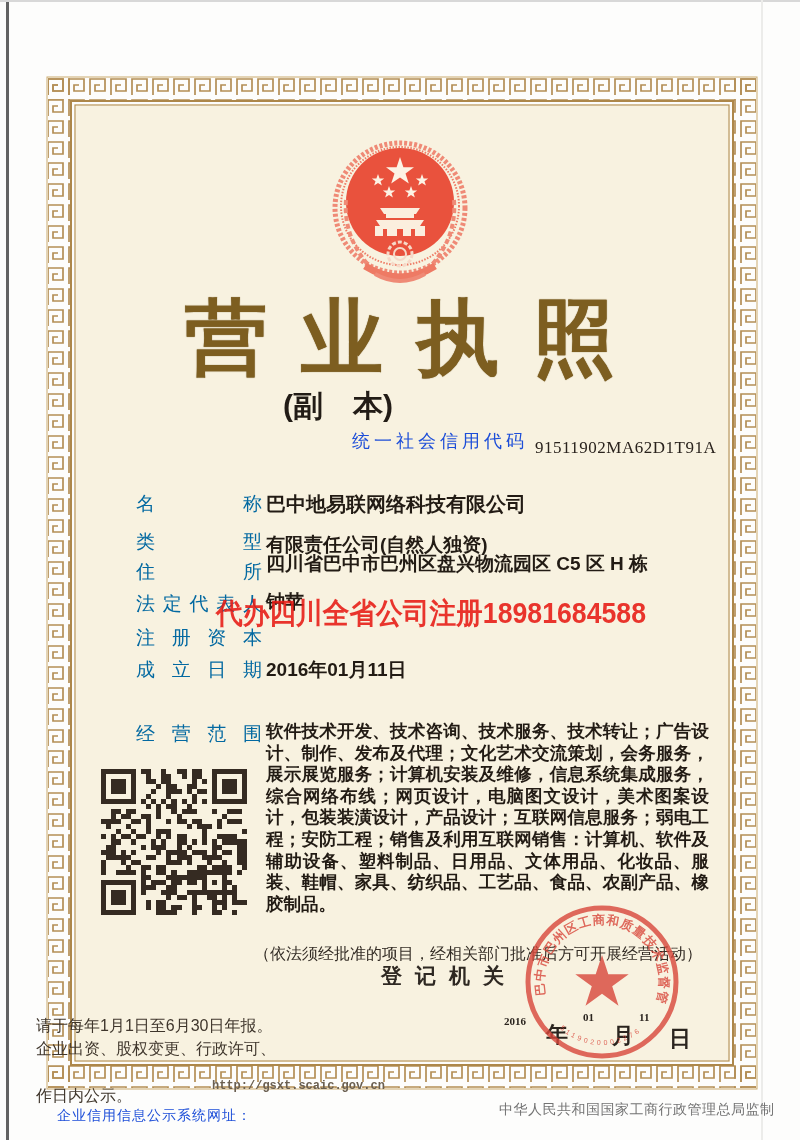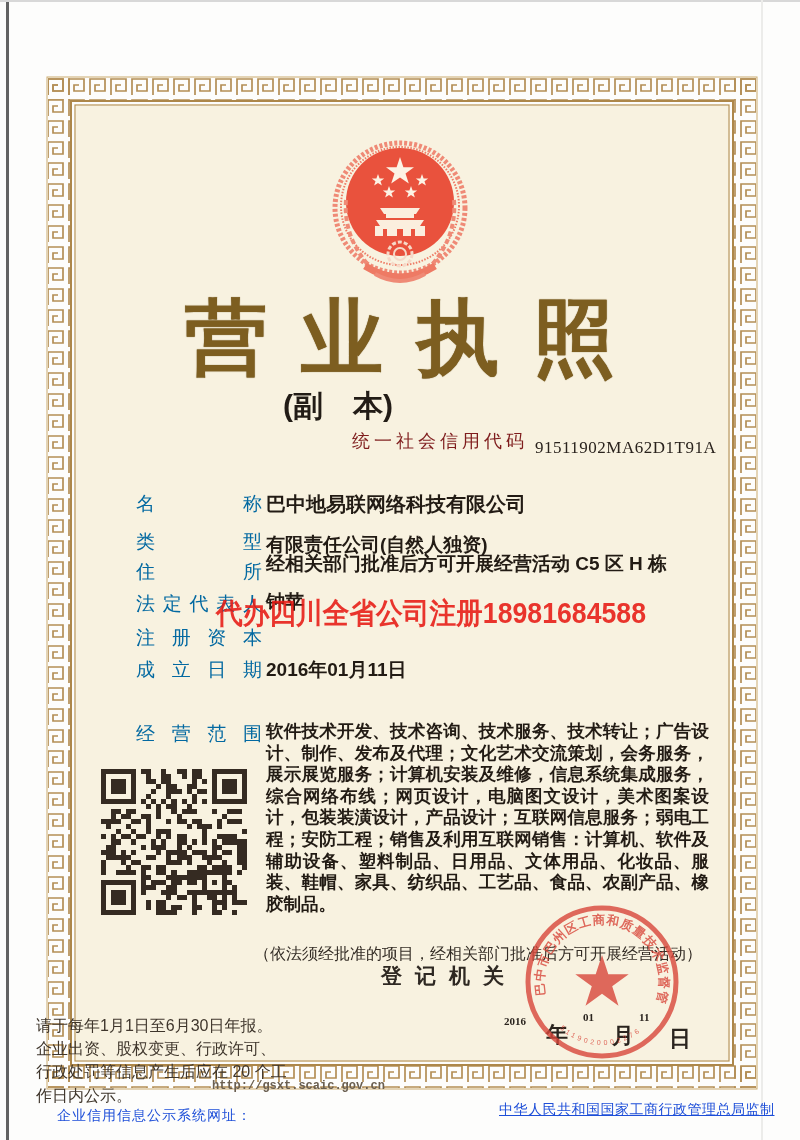--- a/index.html
+++ b/index.html
@@ -8,21 +8,21 @@
   .abs{position:absolute;}
   
   .scan-edge-left{left:6px;top:0;width:3px;height:1140px;background:#474747;opacity:.85;}
   .scan-edge-top{left:0;top:0;width:800px;height:2px;background:#d8d8d8;}
   .scan-edge-right{left:761px;top:0;width:2px;height:1140px;background:#ececea;}
   
   .title-row{left:0;top:294px;width:800px;display:flex;justify-content:center;gap:34px;}
   .title-char{font-size:82px;line-height:88px;font-weight:700;color:#7d5e20;
               text-shadow:0 0 1px #6a4f18;}
   .subtitle{left:0;top:386px;width:676px;text-align:center;font-size:30px;font-weight:700;color:#221c16;}
-  .credit-label{left:352px;top:429px;font-size:18px;letter-spacing:4px;color:#7f1d1d;}
+  .credit-label{left:352px;top:429px;font-size:18px;letter-spacing:4px;color:#1d4ed8;}
   .credit-code{left:535px;top:438px;font-size:17px;font-weight:400;color:#2a231d;
                font-family:"Liberation Serif","DejaVu Serif",serif;letter-spacing:.5px;}
   
   .field-row{position:absolute;left:136px;width:580px;height:24px;}
   .flabel{position:absolute;left:0;top:0;width:126px;display:inline-block;
           font-size:19px;color:#0369a1;text-align:justify;text-align-last:justify;
           font-family:"Liberation Serif","DejaVu Serif",serif;}
   .fvalue{position:absolute;left:130px;top:0;width:448px;font-size:19px;font-weight:700;
           color:#221b14;white-space:nowrap;}
   .fvalue.scope{white-space:normal;font-size:17.5px;line-height:21.6px;text-align:justify;width:443px;}
@@ -33,21 +33,21 @@
   .approval-note{left:254px;top:944px;font-size:16px;color:#332c25;white-space:nowrap;z-index:5;}
   .reg-authority{left:381px;top:962px;font-size:21px;font-weight:600;letter-spacing:13px;color:#2e2категория822;color:#2e2822;z-index:5;}
   .date-part{position:absolute;color:#2a241e;font-family:"Liberation Serif","DejaVu Serif",serif;z-index:6;}
   .date-num{font-size:11px;font-weight:700;}
   .date-unit{font-size:22px;font-weight:700;}
   
   .note-line{position:absolute;left:36px;font-size:16px;font-weight:400;color:#3f362c;white-space:nowrap;z-index:8;}
   .publicity-url{left:212px;top:1079px;font-size:12px;font-weight:700;color:#6a5f50;
                  font-family:"Liberation Mono","DejaVu Sans Mono",monospace;z-index:8;}
   .publicity-label{left:57px;top:1107px;font-size:14px;color:#1d4ed8;letter-spacing:1px;}
-  .supervisor{left:499px;top:1101px;font-size:14px;color:#1d4ed8;letter-spacing:.5px;text-decoration:underline;}
+  .supervisor{left:499px;top:1101px;font-size:14px;color:#737373;letter-spacing:.5px;}
   .qr-wrap{left:101px;top:769px;width:146px;height:146px;z-index:4;}
   .stamp-wrap{left:517px;top:897px;width:170px;height:170px;z-index:20;}
   .emblem-wrap{left:331px;top:138px;width:138px;height:150px;}
   .frame-wrap{left:46px;top:76px;width:712px;height:1014px;}
 </style>
 </head>
 <body>
 
 <div class="page">
 
@@ -124,21 +124,21 @@
   <div class="field-row" style="top:491px">
     <span class="flabel">名称</span>
     <span class="fvalue" style="font-size:20px">巴中地易联网络科技有限公司</span>
   </div>
   <div class="field-row" style="top:529px">
     <span class="flabel">类型</span>
     <span class="fvalue" style="top:3px">有限责任公司(自然人独资)</span>
   </div>
   <div class="field-row" style="top:559px">
     <span class="flabel">住所</span>
-    <span class="fvalue" style="top:-8px">经相关部门批准后方可开展经营活动 C5 区 H 栋</span>
+    <span class="fvalue" style="top:-8px">四川省巴中市巴州区盘兴物流园区 C5 区 H 栋</span>
   </div>
   <div class="field-row" style="top:591px">
     <span class="flabel">法定代表人</span>
     <span class="fvalue" style="top:-2px">钟苹</span>
   </div>
   <div class="field-row" style="top:625px">
     <span class="flabel">注册资本</span>
   </div>
   <div class="field-row" style="top:657px">
     <span class="flabel">成立日期</span>
@@ -579,20 +579,19 @@
 
   <span class="date-part date-num" style="left:504px;top:1015px">2016</span>
   <span class="date-part date-unit" style="left:546px;top:1020px">年</span>
   <span class="date-part date-num" style="left:583px;top:1011px">01</span>
   <span class="date-part date-unit" style="left:612px;top:1021px">月</span>
   <span class="date-part date-num" style="left:639px;top:1011px">11</span>
   <span class="date-part date-unit" style="left:669px;top:1024px">日</span>
 
   <div class="note-line" style="top:1016px">请于每年1月1日至6月30日年报。</div>
   <div class="note-line" style="top:1039px">企业出资、股权变更、行政许可、</div>
-  <div class="note-line" style="top:1062px">行政处罚等信息产生后应在 20 个工</div>
   <div class="note-line" style="top:1086px">作日内公示。</div>
 
   <div class="abs publicity-url">http://gsxt.scaic.gov.cn</div>
   <div class="abs publicity-label">企业信用信息公示系统网址：</div>
   <div class="abs supervisor">中华人民共和国国家工商行政管理总局监制</div>
 
 </div>
 
 </body></html>

